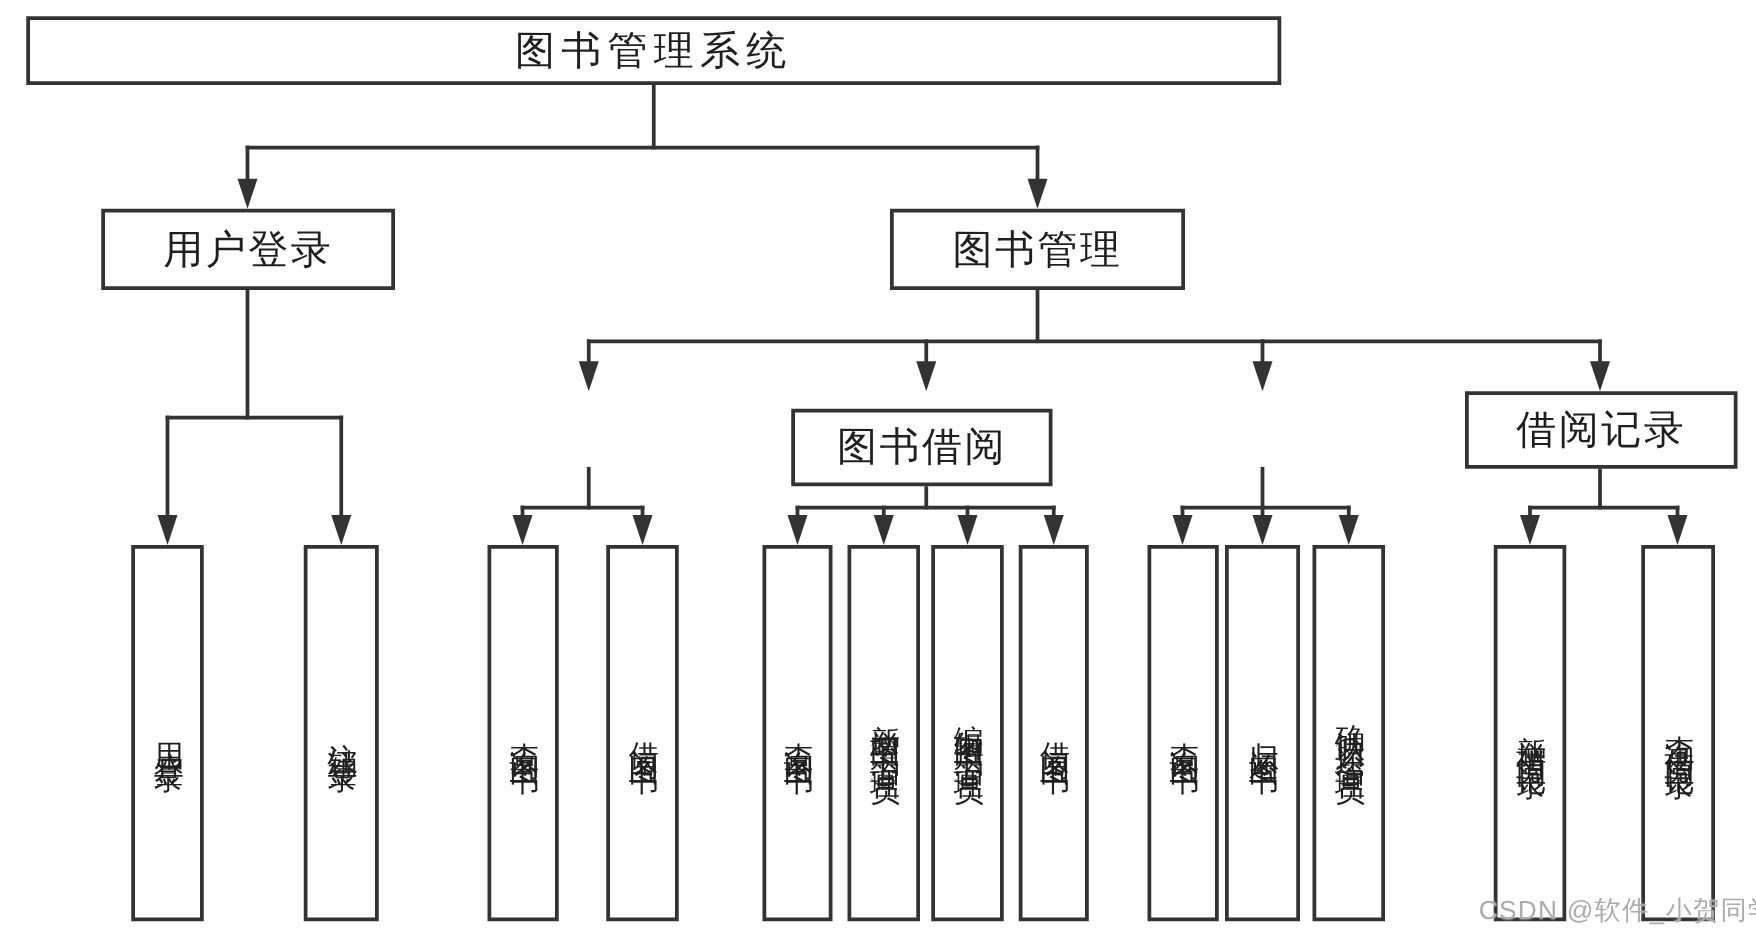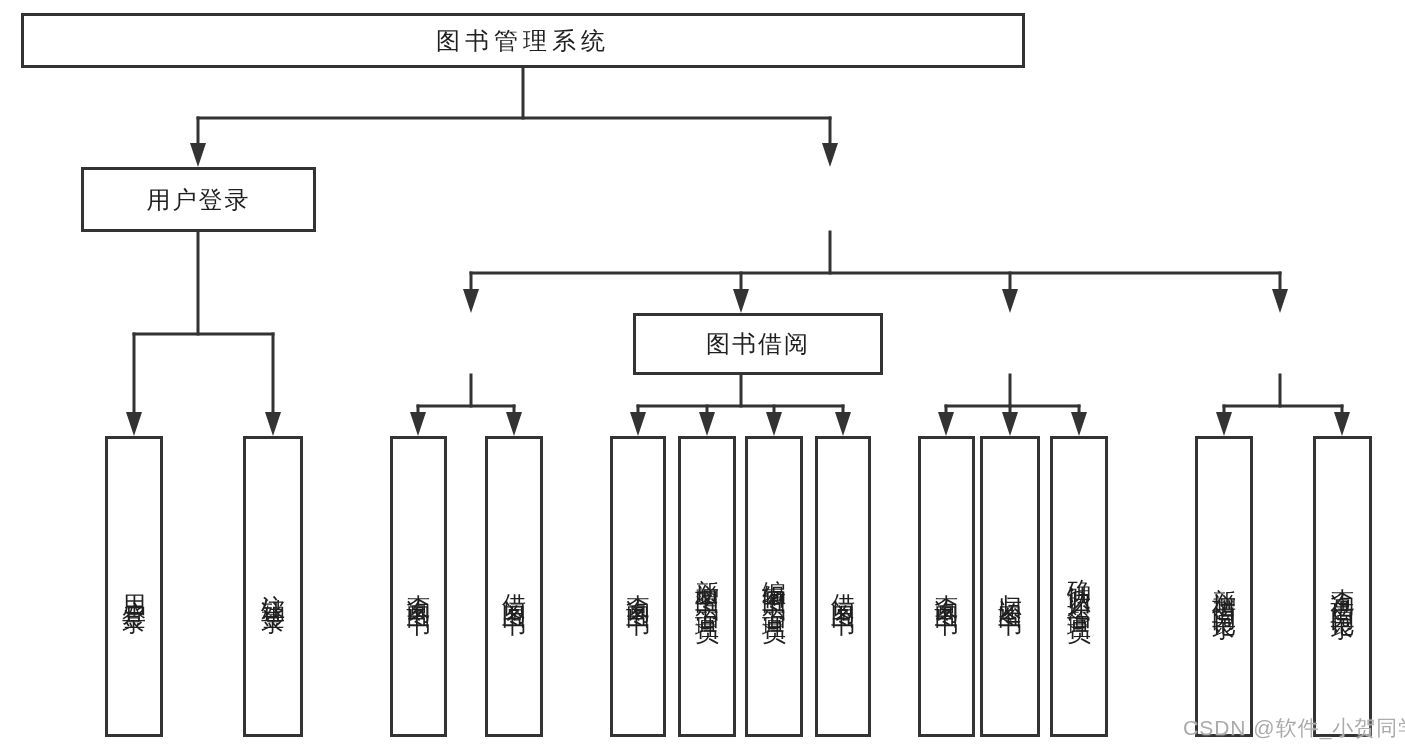--- a/index.html
+++ b/index.html
@@ -17,21 +17,21 @@
     position:absolute;
     box-sizing:border-box;
     border:3px solid #333333;
     background:#ffffff;
     display:flex;
     align-items:center;
     justify-content:center;
     color:#1f1f1f;
   }
   .node.h span{
-    font-size:24px;
+    font-size:32px;
     letter-spacing:2px;
     white-space:nowrap;
   }
   .node.root span{letter-spacing:5px;}
   .node.v span{
     writing-mode:vertical-rl;
     font-size:24px;
     letter-spacing:6px;
     line-height:1;
     white-space:nowrap;
@@ -115,23 +115,29 @@
     </g>
   </svg>
 
   <div class="node h root" style="left:21px;top:13px;width:1004px;height:55px">
     <span>图书管理系统</span>
   </div>
 
   <div class="node h" style="left:81px;top:167px;width:235px;height:65px">
     <span>用户登录</span>
   </div>
+  <div class="node h" style="left:712px;top:167px;width:236px;height:65px">
+    <span>图书管理</span>
+  </div>
 
-  <div class="node h" style="left:633px;top:313px;width:250px;height:62px">
+  <div class="node h" style="left:633px;top:327px;width:209px;height:62px">
     <span>图书借阅</span>
+  </div>
+  <div class="node h" style="left:1172px;top:313px;width:218px;height:62px">
+    <span>借阅记录</span>
   </div>
 
   <div class="node v" style="left:105px;top:436px;width:58px;height:301px">
     <span>用户登录</span>
   </div>
   <div class="node v" style="left:243px;top:436px;width:60px;height:301px">
     <span>注销登录</span>
   </div>
 
   <div class="node v" style="left:390px;top:436px;width:57px;height:301px">

